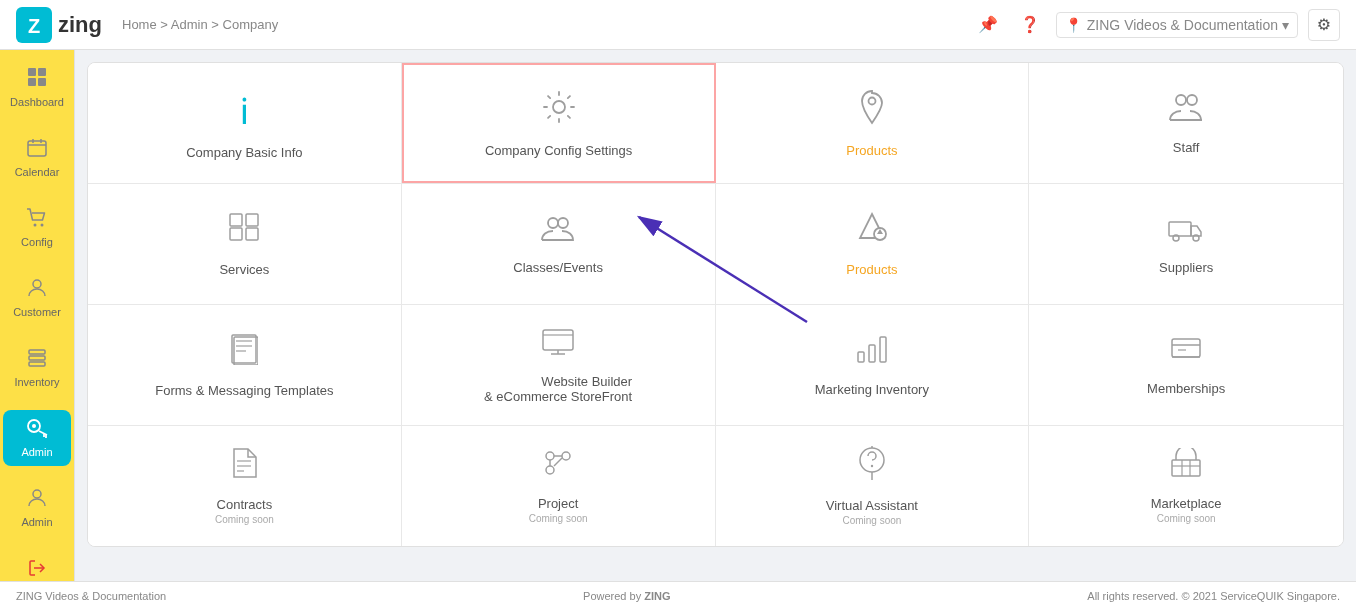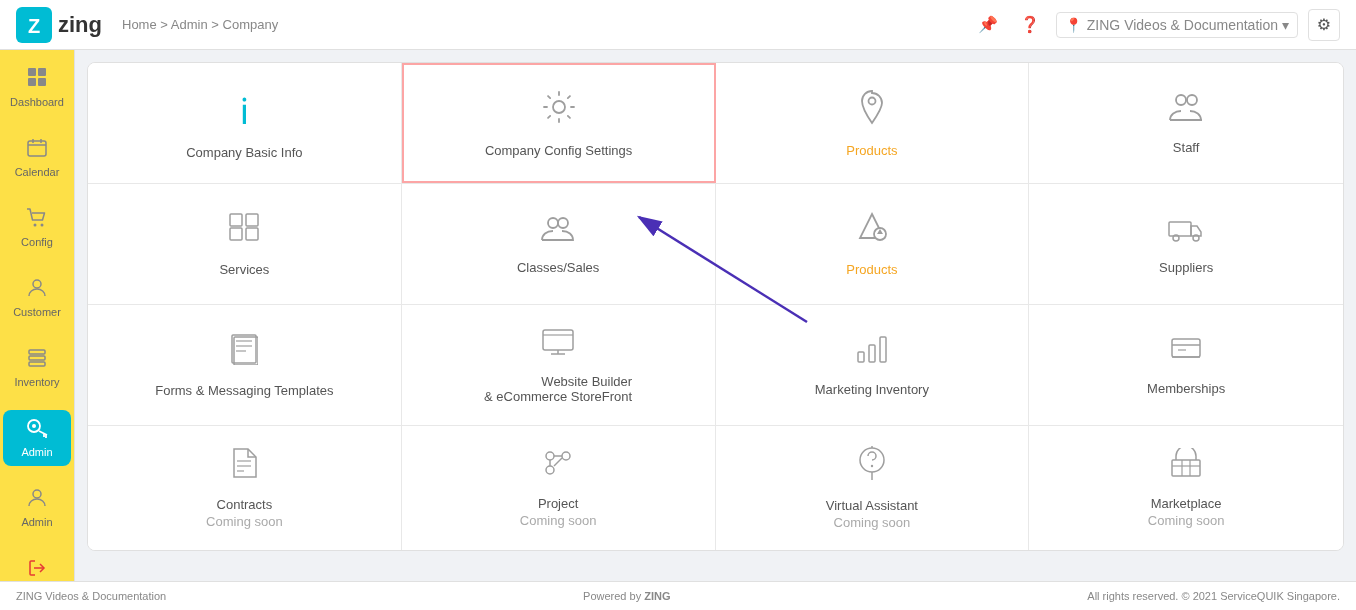--- a/index.html
+++ b/index.html
@@ -167,21 +167,21 @@
       color: #9e9e9e;
       margin-bottom: 10px;
     }
     .cell-label {
       font-size: 13px;
       color: #555;
       text-align: center;
       font-weight: 500;
     }
     .cell-sublabel {
-      font-size: 13px;
+      font-size: 10px;
       color: #aaa;
       text-align: center;
       margin-top: 2px;
     }
     .cell-label.highlight { color: #f5a623; }
     .cell-label.highlight2 { color: #f5a623; }
 
     
     .grid-cell.highlighted {
       border: 2px solid #fca5a5;
@@ -396,21 +396,21 @@
 
           <div class="grid-cell">
             <span class="cell-icon" style="color:#9e9e9e;">
               <svg width="34" height="28" viewBox="0 0 34 28" fill="none" xmlns="http://www.w3.org/2000/svg">
                 <circle cx="12" cy="9" r="5" stroke="#9e9e9e" stroke-width="1.8" fill="none"></circle>
                 <path d="M1 26c0-5.5 4.5-9 11-9" stroke="#9e9e9e" stroke-width="1.8" fill="none"></path>
                 <circle cx="22" cy="9" r="5" stroke="#9e9e9e" stroke-width="1.8" fill="none"></circle>
                 <path d="M21 17c6.5 0 11 3.5 11 9H1" stroke="#9e9e9e" stroke-width="1.8" fill="none"></path>
               </svg>
             </span>
-            <span class="cell-label">Classes/Sales</span>
+            <span class="cell-label">Classes/Events</span>
           </div>
 
           <div class="grid-cell">
             <span class="cell-icon" style="color:#9e9e9e;">
               <svg width="32" height="32" viewBox="0 0 32 32" fill="none" xmlns="http://www.w3.org/2000/svg">
                 <polygon points="16,2 28,26 4,26" stroke="#9e9e9e" stroke-width="1.8" fill="none"></polygon>
                 <circle cx="24" cy="22" r="6" stroke="#9e9e9e" stroke-width="1.8" fill="white"></circle>
                 <polygon points="24,17 27,22 21,22" fill="#9e9e9e"></polygon>
               </svg>
             </span>

